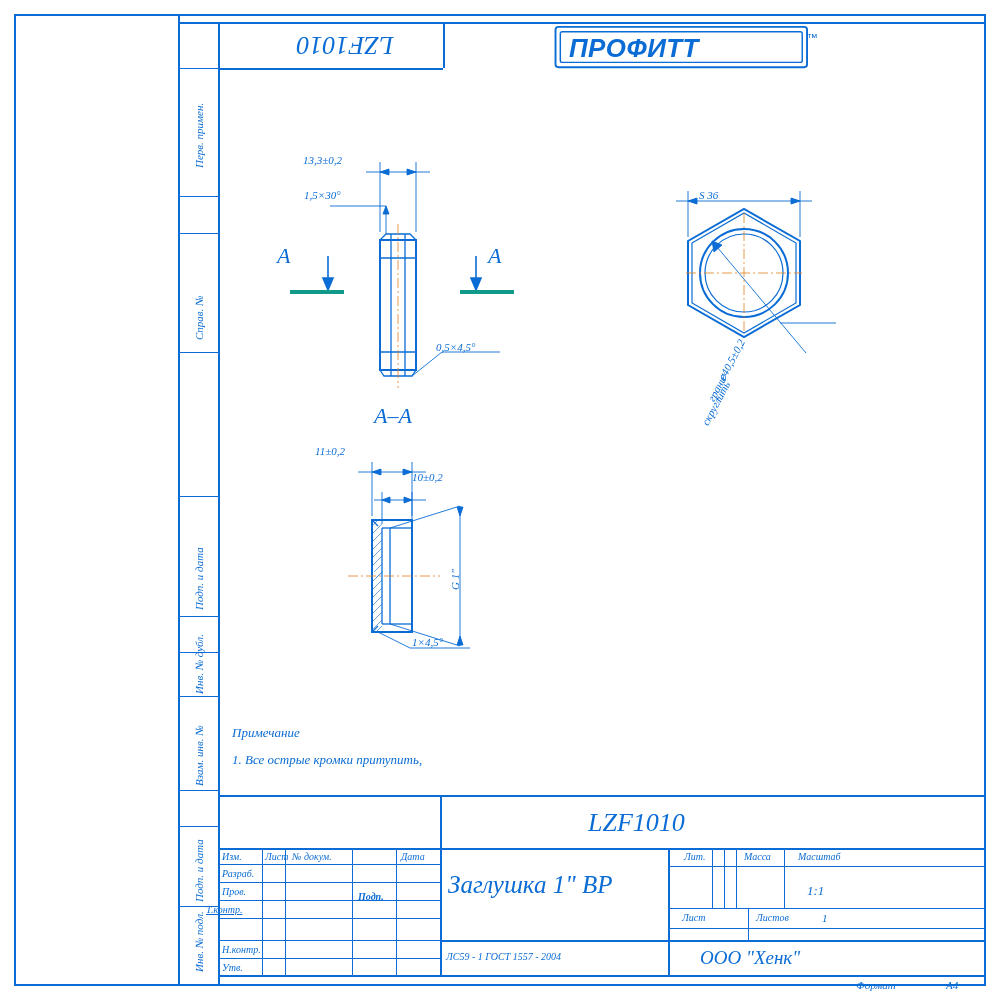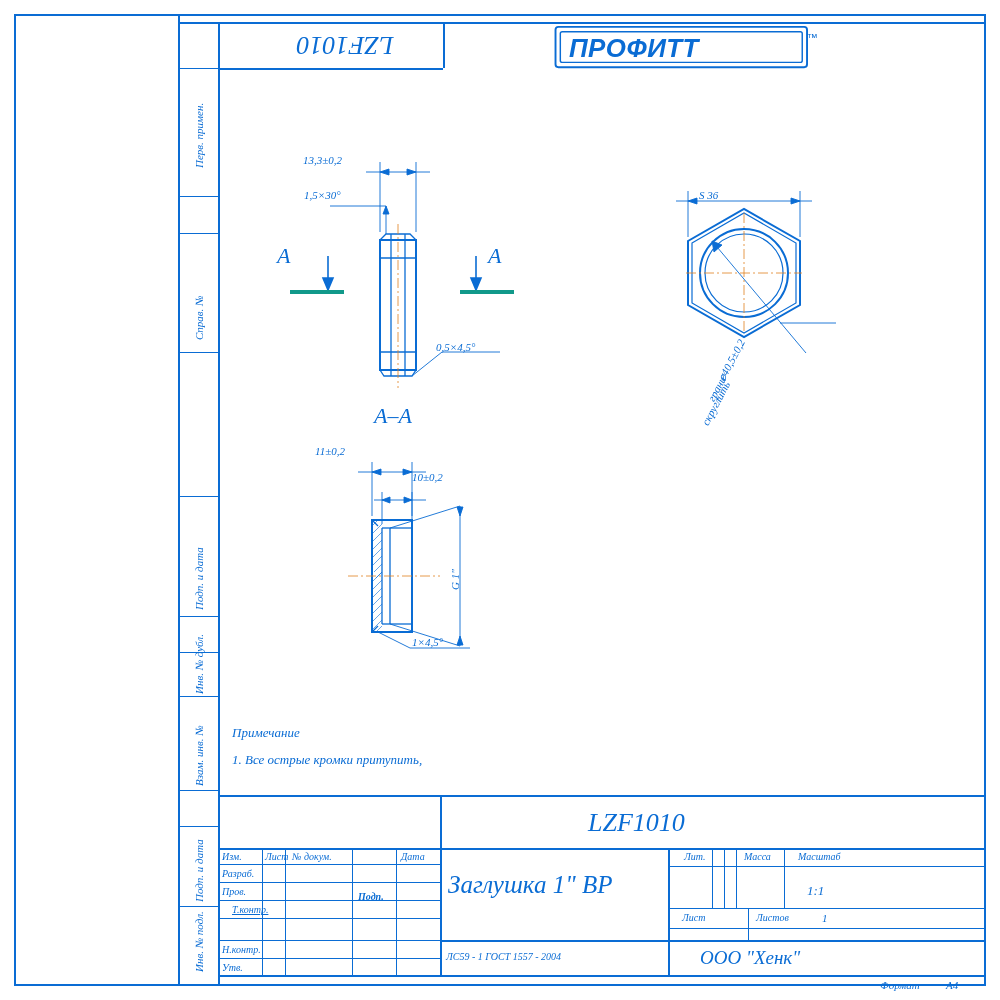--- a/index.html
+++ b/index.html
@@ -303,37 +303,37 @@
   <div class="ln lnv" style="left:748px; top:908px; height:32px;"></div>
 
   <div class="txt txtxs" style="left:222px; top:852px;">Изм.</div>
   <div class="txt txtxs" style="left:265px; top:852px;">Лист</div>
   <div class="txt txtxs" style="left:292px; top:852px;">№ докум.</div>
   <div class="txt txtxs" style="left:358px; top:892px;font-weight:bold;">Подп.</div>
   <div class="txt txtxs" style="left:401px; top:852px;">Дата</div>
 
   <div class="txt txtxs" style="left:222px; top:869px;">Разраб.</div>
   <div class="txt txtxs" style="left:222px; top:887px;">Пров.</div>
-  <div class="txt txtxs" style="left:232px; top:905px;text-decoration:underline;">Т.контр.</div>
+  <div class="txt txtxs" style="left:206px; top:905px;text-decoration:underline;">Т.контр.</div>
   <div class="txt txtxs" style="left:222px; top:945px;">Н.контр.</div>
   <div class="txt txtxs" style="left:222px; top:963px;">Утв.</div>
 
   <div class="txt txtxl" style="left:588px; top:810px;">LZF1010</div>
 
   <div class="txt" style="left:448px; top:872px; font-size:25px;">Заглушка 1" ВР</div>
 
   <div class="txt txtmd" style="left:446px; top:952px; font-size:10px;">ЛС59 - 1 ГОСТ 1557 - 2004</div>
 
   <div class="txt" style="left:700px; top:948px; font-size:19px;">ООО "Хенк"</div>
 
   <div class="txt txtxs" style="left:684px; top:852px;">Лит.</div>
   <div class="txt txtxs" style="left:744px; top:852px;font-style:italic;">Масса</div>
   <div class="txt txtxs" style="left:790px; top:852px;margin-left:8px;">Масштаб</div>
   <div class="txt txtmd" style="left:807px; top:884px;">1:1</div>
   <div class="txt txtxs" style="left:682px; top:913px;">Лист</div>
   <div class="txt txtxs" style="left:756px; top:913px;">Листов</div>
   <div class="txt txtsm" style="left:822px; top:913px;">1</div>
 
   <div class="txt txtsm" style="left:476px; top:980px;margin-top:20px;">Копировал</div>
-  <div class="txt txtsm" style="left:880px; top:980px;">Формат</div>
+  <div class="txt txtsm" style="left:856px; top:980px;">Формат</div>
   <div class="txt txtsm" style="left:946px; top:980px;">А4</div>
 
 </div>
 
 </body></html>

